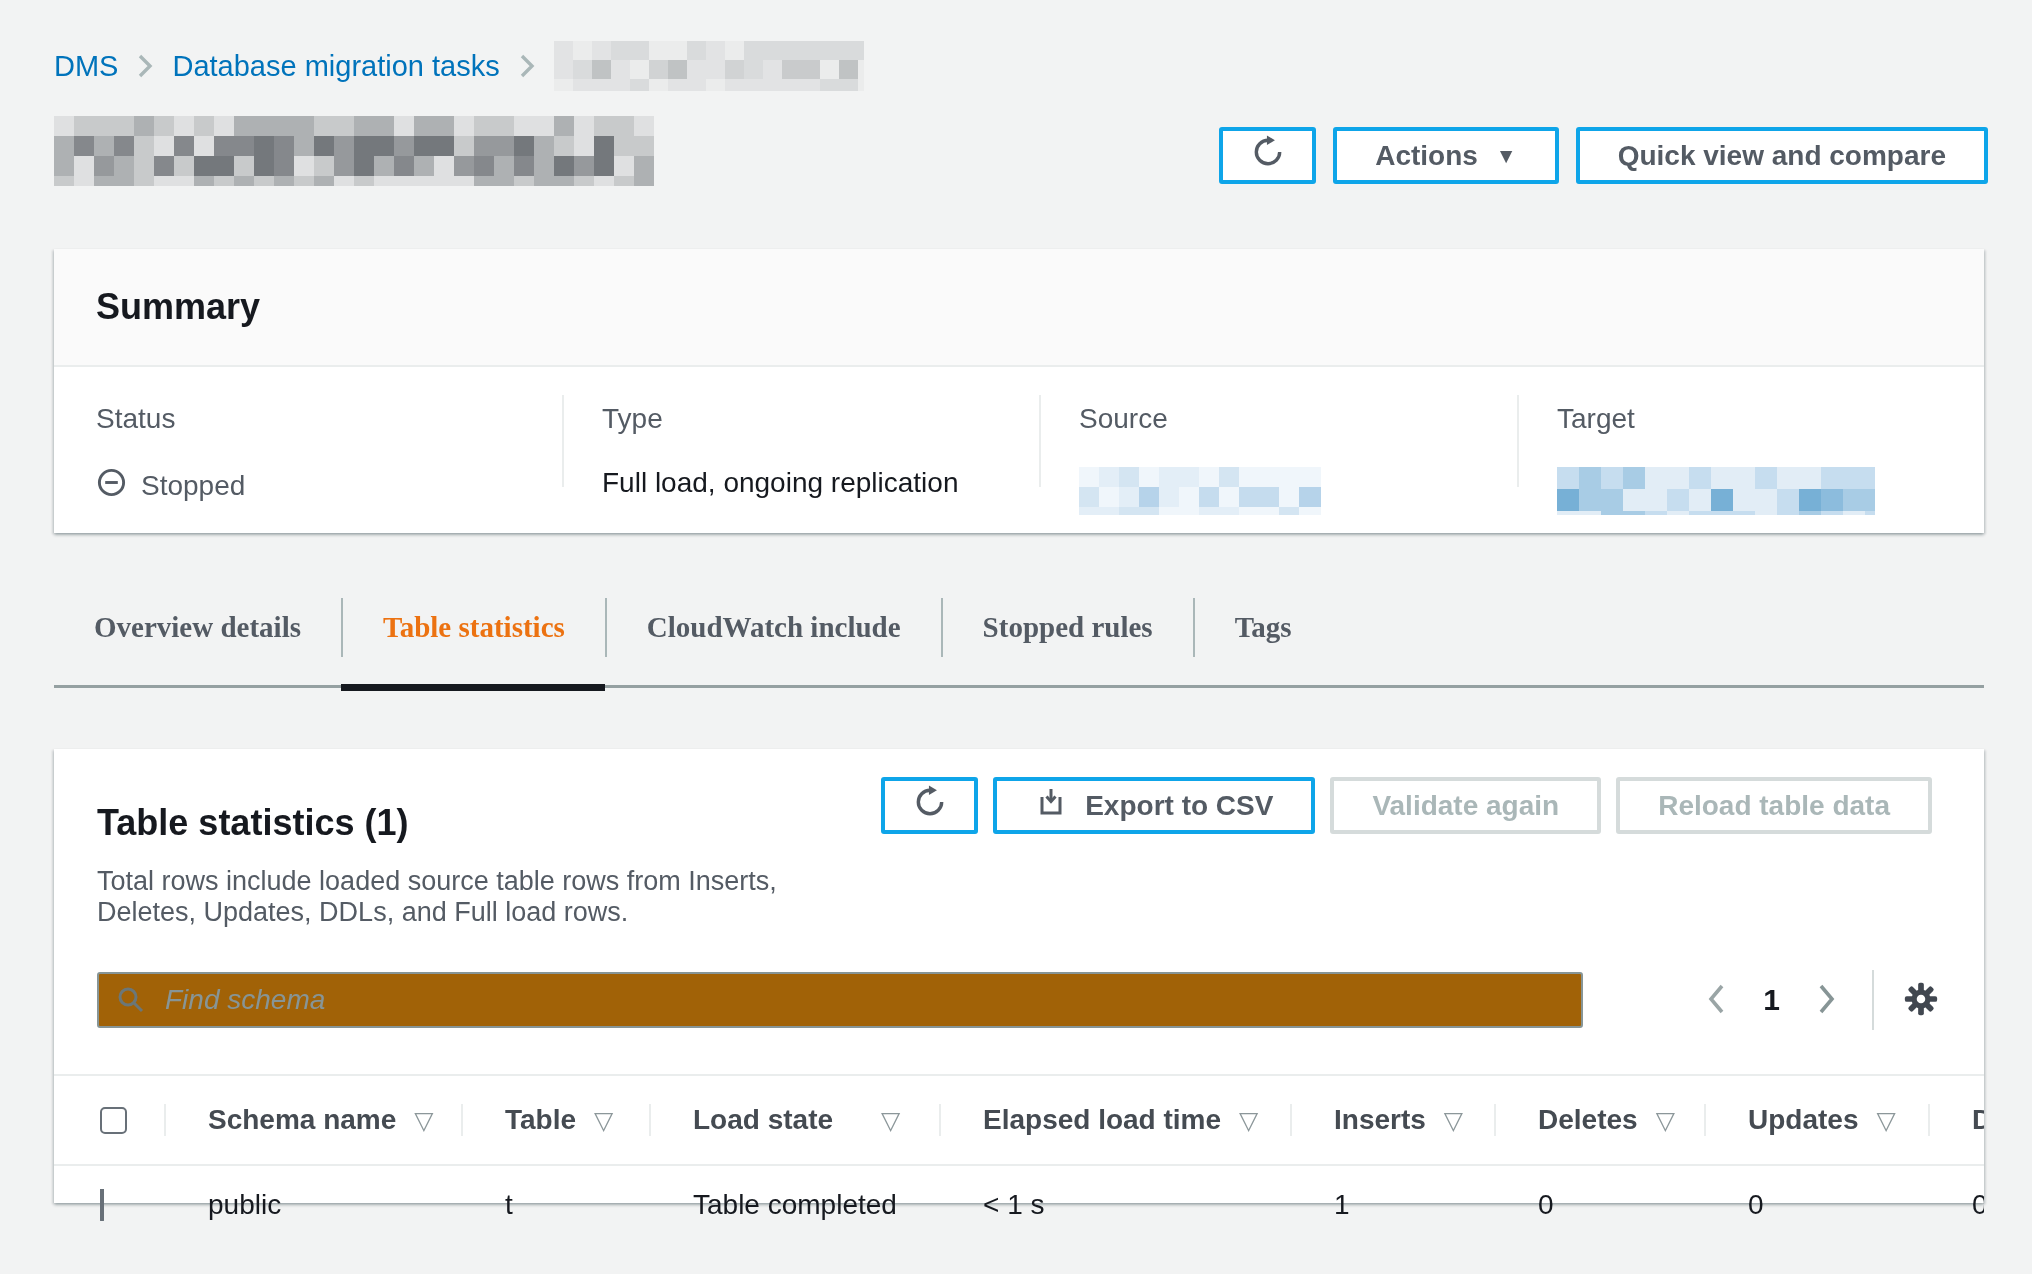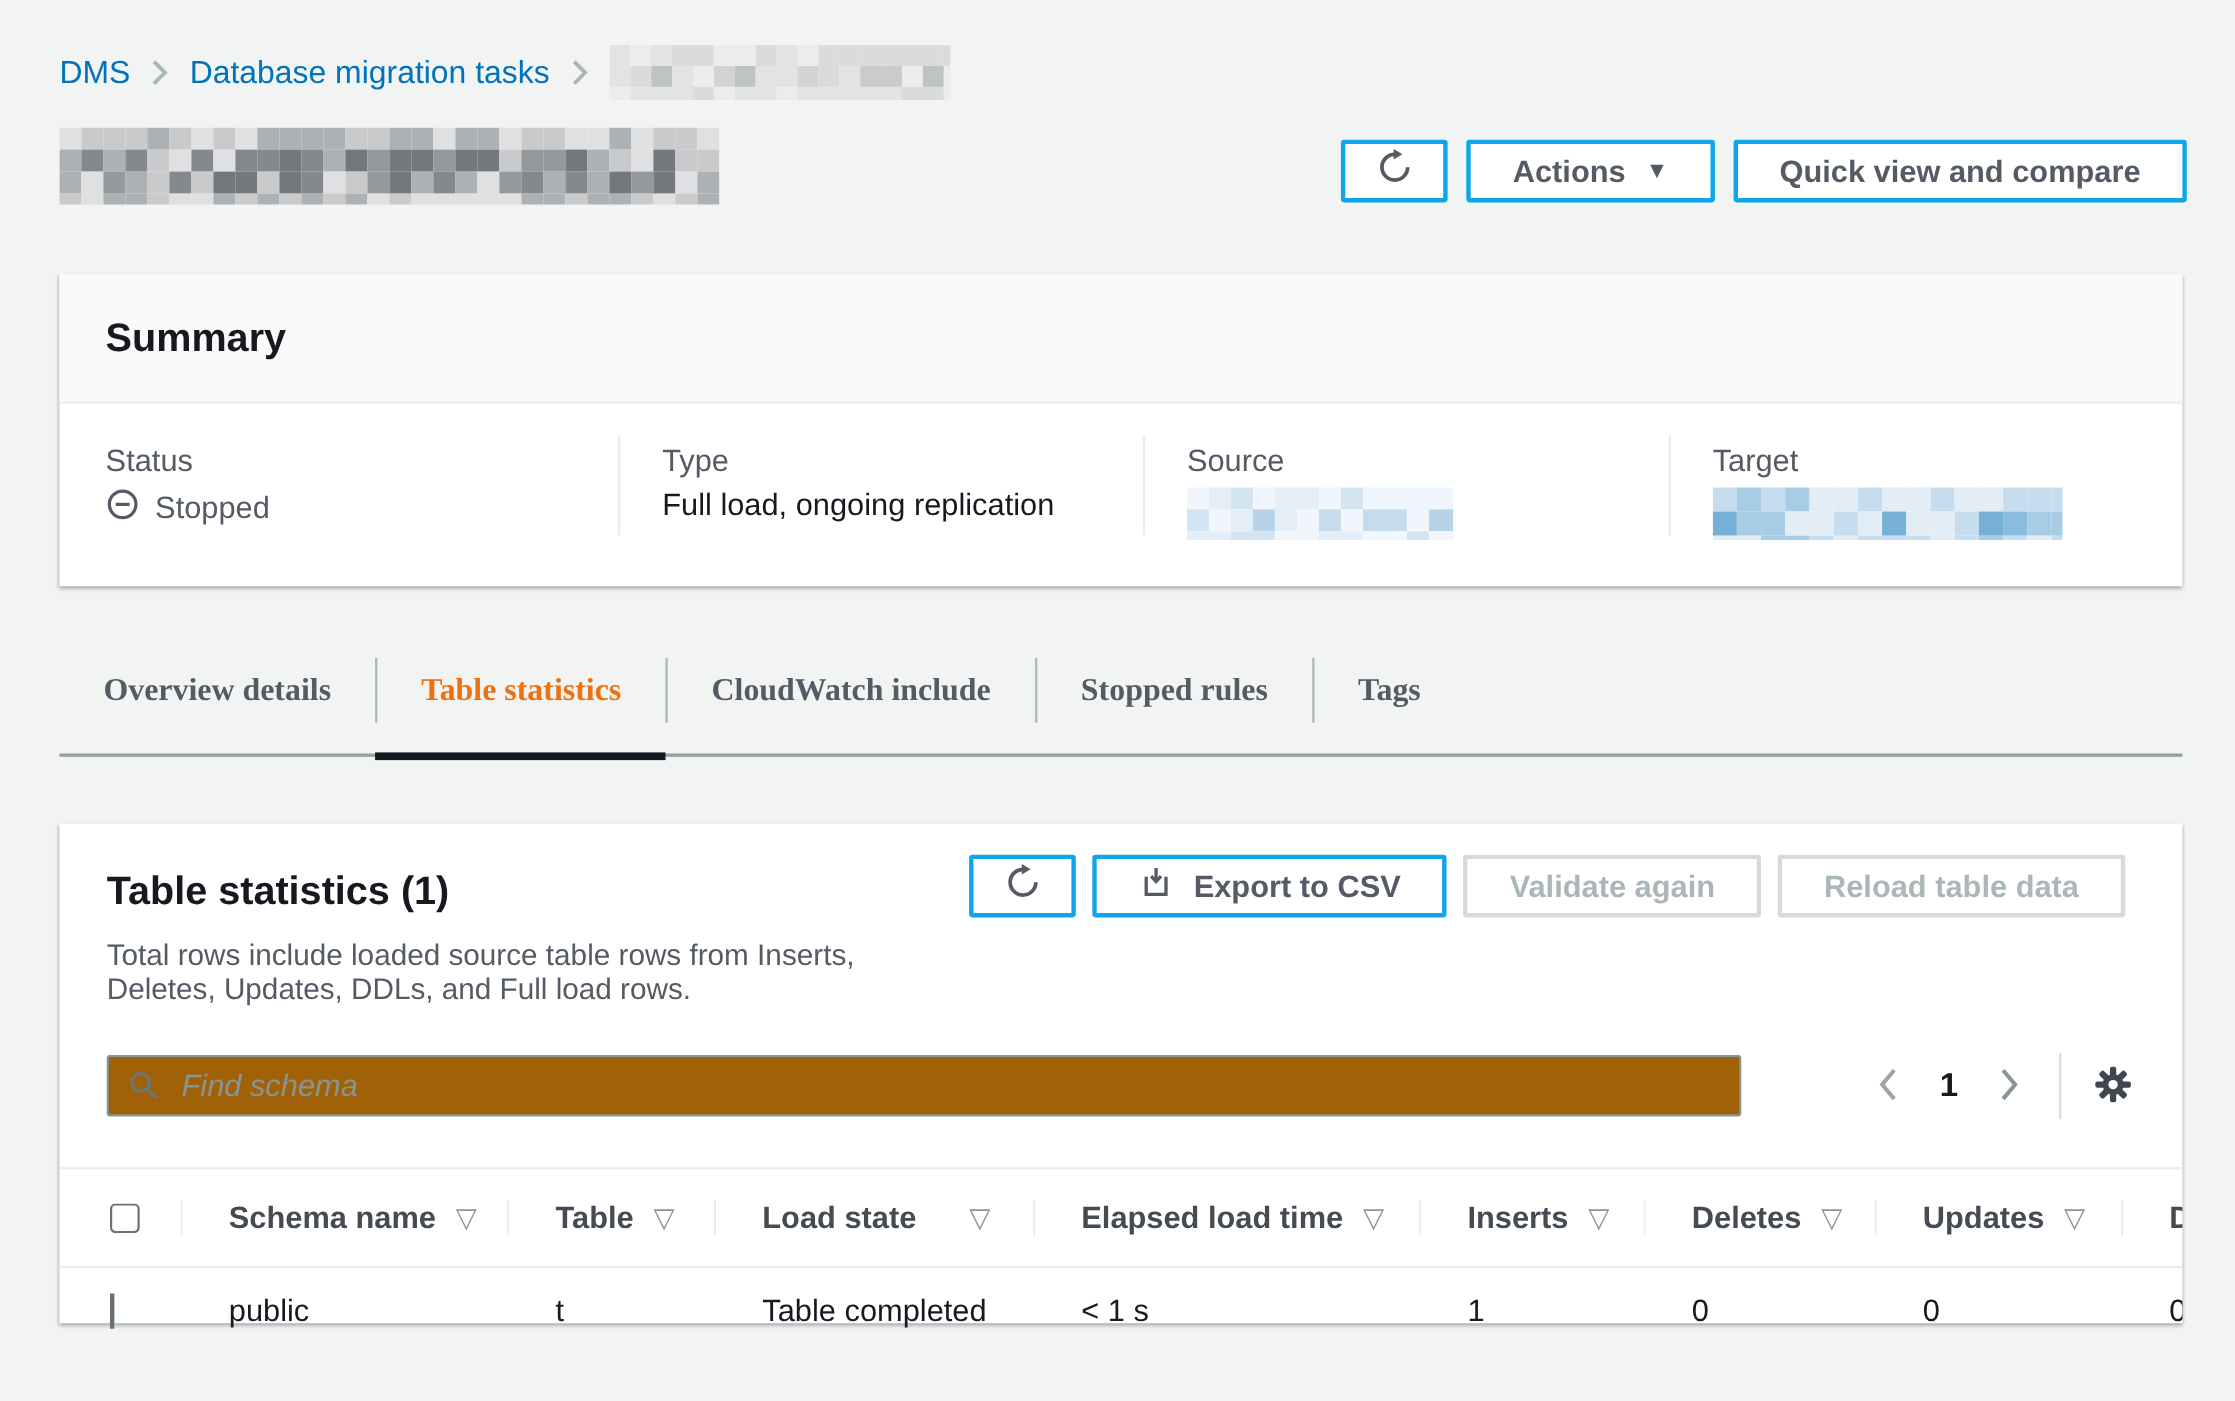--- a/index.html
+++ b/index.html
@@ -53,21 +53,21 @@
     display: flex; align-items: center; padding: 0 42px;
     font-size: 36px; font-weight: bold; color: #16191f;
   }
   .summary-grid { display: grid; grid-template-columns: 508px 477px 478px 1fr; height: 164px; }
   .sum-col { padding: 36px 20px 0 40px; position: relative; }
   .sum-col:first-child { padding-left: 42px; }
   .sum-col + .sum-col::before {
     content: ""; position: absolute; left: 0; top: 28px; height: 92px; width: 2px; background: #eaeded;
   }
   .sum-label { font-size: 28px; color: #545b64; }
-  .sum-value { margin-top: 8px; font-size: 28px; color: #16191f; display: flex; align-items: center; gap: 14px; text-align: center; }
+  .sum-value { margin-top: 32px; font-size: 28px; color: #16191f; display: flex; align-items: center; gap: 14px; text-align: center; }
   .sum-value.status-gray { color: #545b64; }
   .mini-redacted { height: 48px; overflow: hidden; }
   .mini-redacted.src { width: 242px; }
   .mini-redacted.tgt { width: 318px; }
 
   
   .tabs { position: absolute; left: 54px; top: 598px; width: 1930px; font-family: Liberation Serif, serif; }
   .tabs-row { display: flex; align-items: stretch; }
   .tab {
     display: flex; align-items: center; padding: 0 40px; height: 59px;
@@ -76,21 +76,21 @@
   .tab + .tab { border-left: 2px solid #aab7b8; }
   .tab.active { color: #ec7211; }
   .tab.active::after {
     content: ""; position: absolute; left: -2px; right: 0; bottom: -34px; height: 7px; background: #16191f;
   }
   .tabs-line { height: 3px; background: #95a0a1; margin-top: 28px; }
 
   
   #table-card { top: 749px; height: 454px; }
   .panel-head { display: flex; justify-content: space-between; padding: 0 52px 0 43px; margin-top: 28px; }
-  .panel-title { font-size: 36px; font-weight: bold; margin-top: 12px; }
+  .panel-title { font-size: 36px; font-weight: bold; margin-top: 25px; }
   .panel-desc { font-size: 27px; color: #545b64; margin-top: 22px; }
   .panel-buttons { display: flex; gap: 15px; }
 
   .filter-row { display: flex; align-items: center; padding: 0 44px 0 43px; margin-top: 42px; }
   .search-box { position: relative; width: 1486px; height: 56px; }
   .search-box input {
     width: 100%; height: 100%; border: 2px solid #879596; border-radius: 3px;
     font-size: 28px; font-family: inherit; padding: 0 20px 0 66px; color: #16191f; background: #a16207; outline: none;
   }
   .search-box input::placeholder { font-style: italic; color: #879596; }

